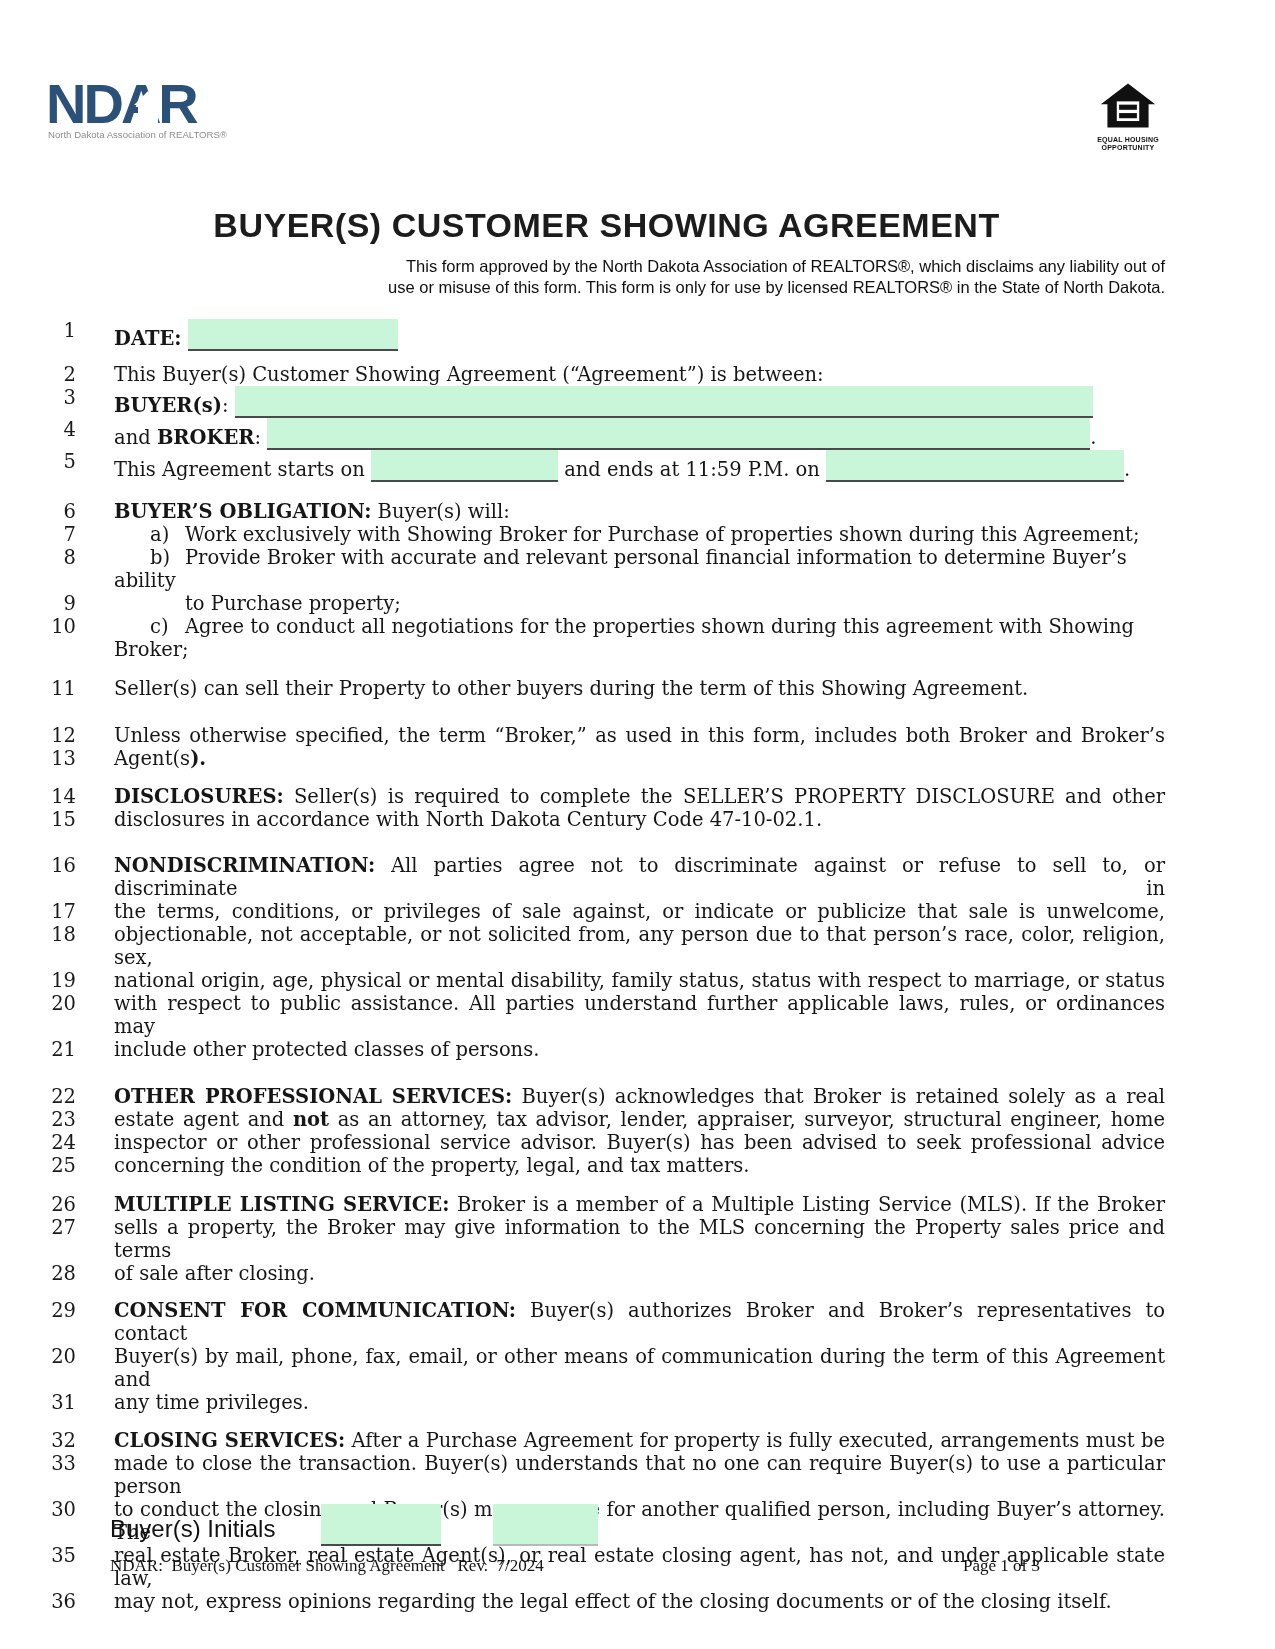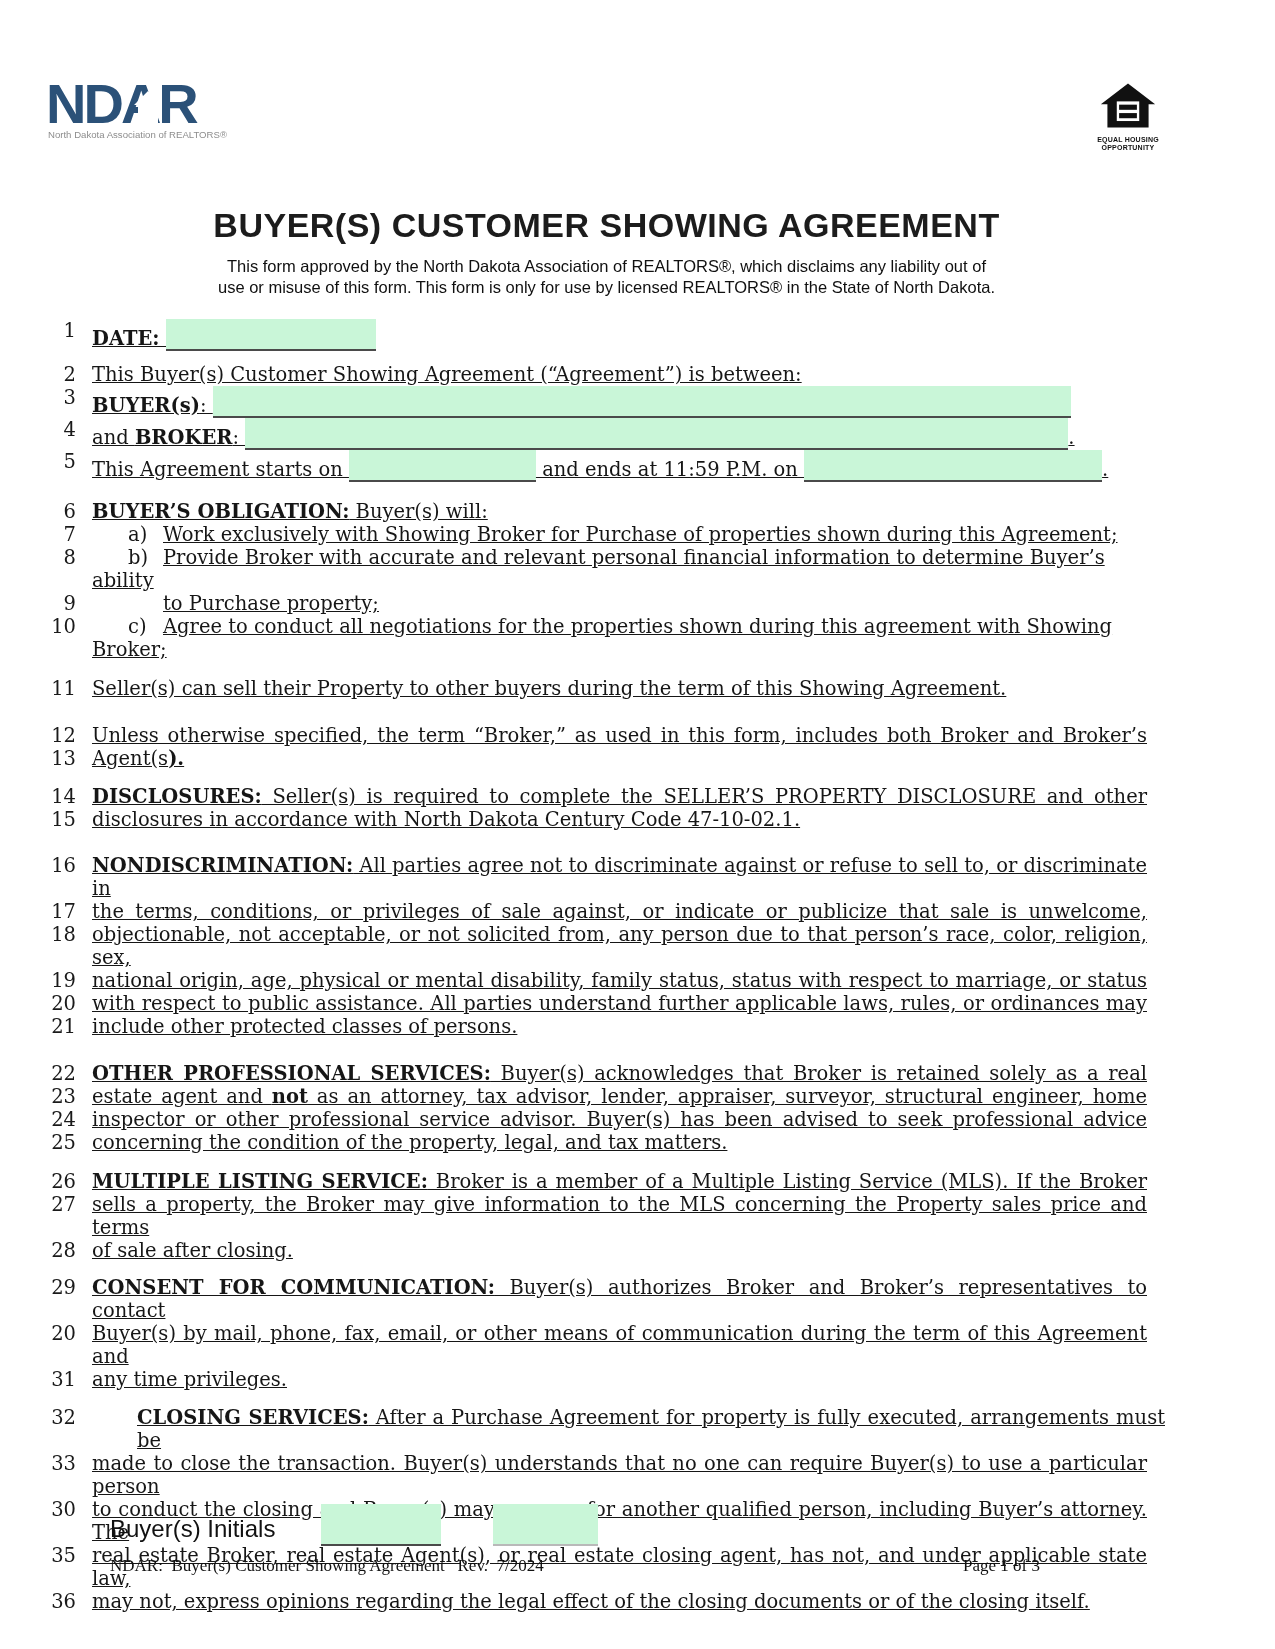--- a/index.html
+++ b/index.html
@@ -5,26 +5,26 @@
   html,body{margin:0;padding:0;background:#888;}
   .page{position:relative;width:1275px;height:1649px;background:#ffffff;margin:0 auto;
         font-family:"DejaVu Serif",serif;color:#161616;overflow:hidden;}
   .header{position:relative;padding:78px 110px 0 48px;}
   .logo{display:inline-block;}
   .eho{position:absolute;top:82px;right:112px;width:70px;text-align:center;}
   .eho-label{font-family:"Liberation Sans",sans-serif;font-size:7px;font-weight:bold;
              line-height:7.5px;color:#111;letter-spacing:.2px;}
   .title{text-align:center;font-family:"Liberation Sans",sans-serif;font-size:34px;
          font-weight:700;margin:60px 0 0 0;color:#1c1c1c;letter-spacing:.5px;}
-  .subtitle{text-align:center;font-family:"Liberation Sans",sans-serif;font-size:16.5px;
+  .subtitle{text-align:right;font-family:"Liberation Sans",sans-serif;font-size:16.5px;
             line-height:21px;margin-top:11px;color:#101010;}
   #lines{margin-top:21px;padding:0 110px 0 48px;}
   .line{display:flex;line-height:23px;font-size:19.5px;}
   .num{width:28px;text-align:right;flex:none;color:#1a1a1a;}
-  .txt{margin-left:16px;width:1055px;text-decoration:underline;}
+  .txt{margin-left:38px;width:1055px;}
   .just .txt{text-align:justify;text-align-last:justify;}
   .marker{display:inline-block;margin-left:36px;width:35px;}
   .ind .txt{padding-left:71px;box-sizing:border-box;}
   .bold{font-weight:bold;}
   .field{display:inline-block;background:#c9f6d8;height:30px;
          border-bottom:2px solid #4a4a4a;vertical-align:-6px;}
   .field.light{border-bottom-color:#b9b9b9;}
   .initials-row{position:absolute;left:110px;top:1504px;
                 font-family:"Liberation Sans",sans-serif;font-size:24px;
                 display:flex;align-items:flex-end;color:#111;}
@@ -186,21 +186,21 @@
         <div class="txt"><span class="bold">CONSENT FOR COMMUNICATION:</span><span> Buyer(s) authorizes Broker and Broker’s representatives to contact</span></div>
       </div>
       <div class="line just">
         <span class="num">20</span>
         <div class="txt"><span>Buyer(s) by mail, phone, fax, email, or other means of communication during the term of this Agreement and</span></div>
       </div>
       <div class="line">
         <span class="num">31</span>
         <div class="txt"><span>any time privileges.</span></div>
       </div>
-      <div class="line just" style="margin-top: 15px; gap: 45px;">
+      <div class="line just" style="margin-top: 15px;">
         <span class="num">32</span>
         <div class="txt"><span class="bold">CLOSING SERVICES:</span><span> After a Purchase Agreement for property is fully executed, arrangements must be</span></div>
       </div>
       <div class="line just">
         <span class="num">33</span>
         <div class="txt"><span>made to close the transaction. Buyer(s) understands that no one can require Buyer(s) to use a particular person</span></div>
       </div>
       <div class="line just">
         <span class="num">30</span>
         <div class="txt"><span>to conduct the closing and Buyer(s) may arrange for another qualified person, including Buyer’s attorney. The</span></div>

